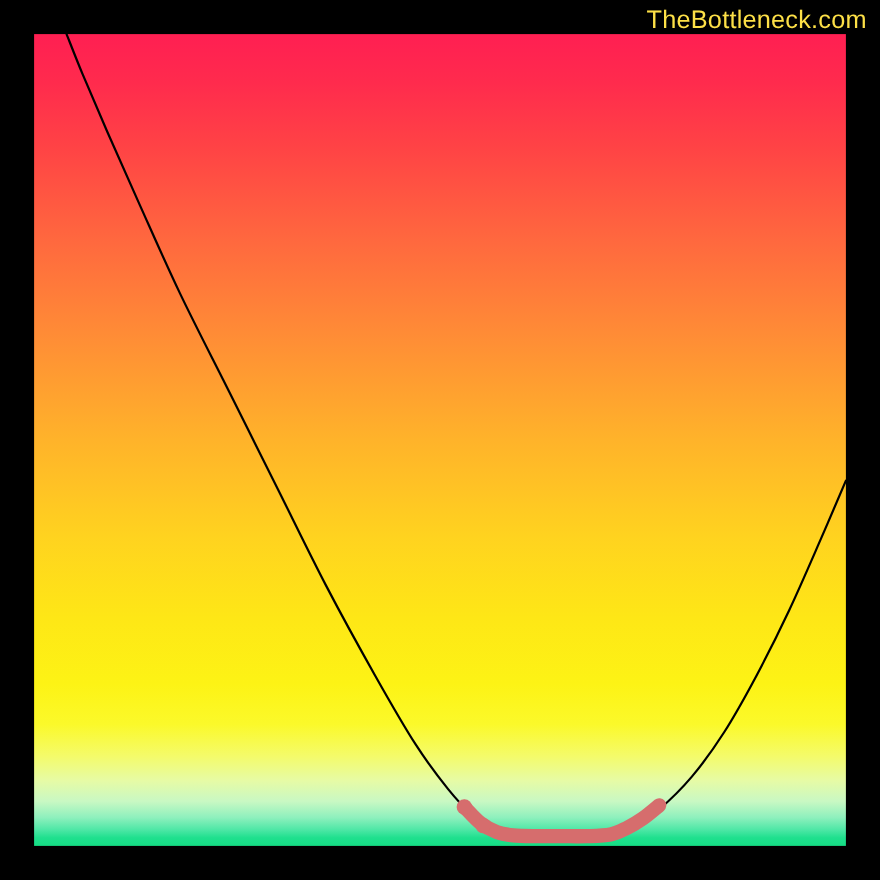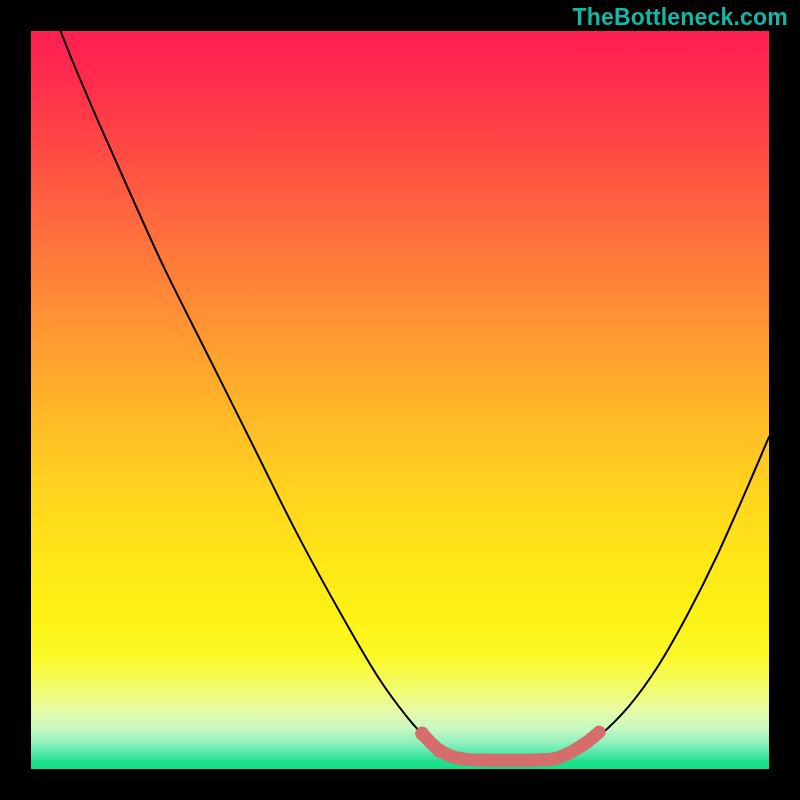--- a/index.html
+++ b/index.html
@@ -14,23 +14,23 @@
   .frame {
     position: relative;
     width: 800px;
     height: 800px;
     background: #000;
   }
   .watermark {
     position: absolute;
     top: 4px;
     right: 12px;
-    color: #14b8a6;
+    color: #fde047;
     font-size: 23px;
-    font-weight: 700;
+    font-weight: 400;
     letter-spacing: 0.2px;
     z-index: 10;
     user-select: none;
   }
   .plot-area {
     position: absolute;
     left: 31px;
     top: 31px;
     width: 738px;
     height: 738px;

